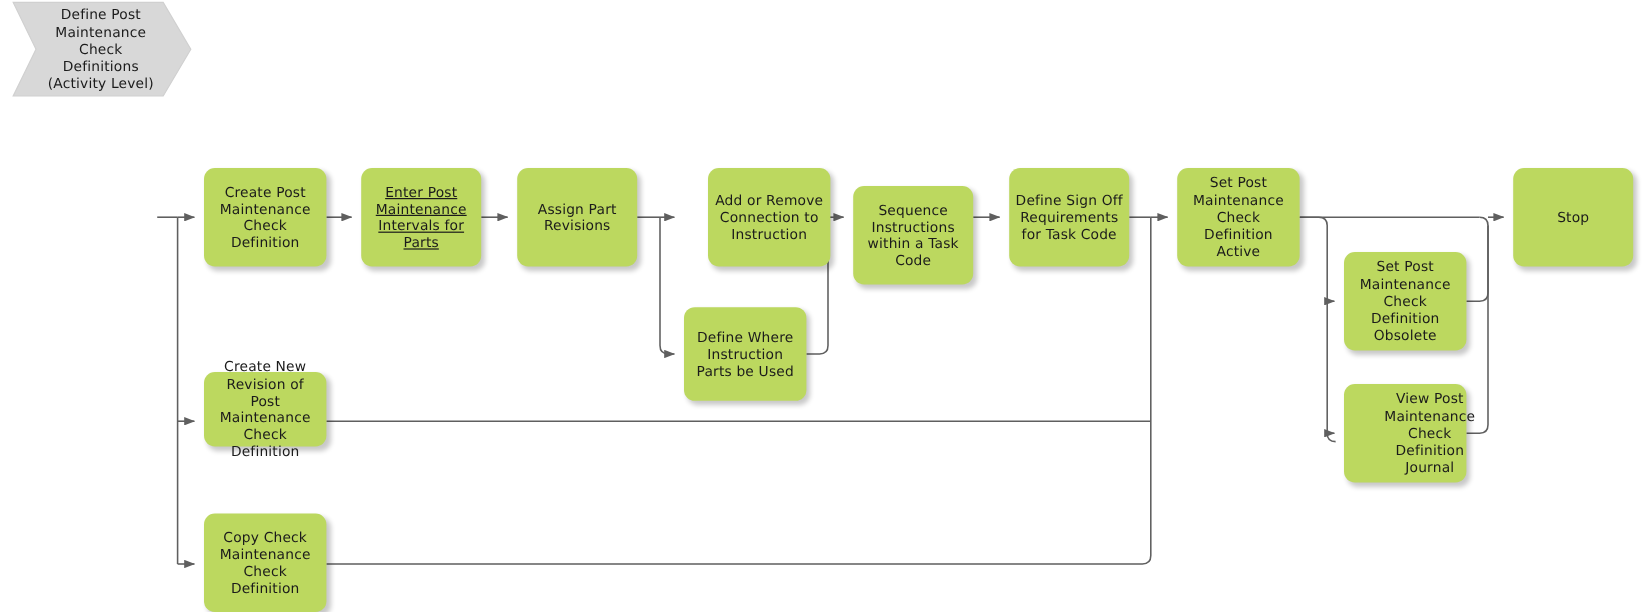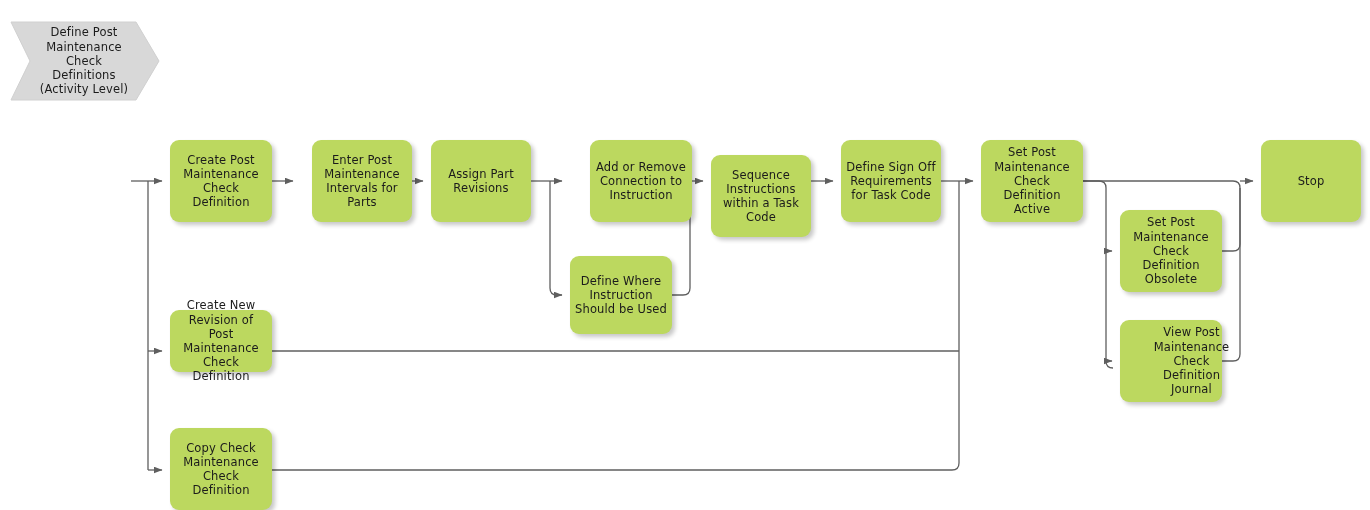--- a/index.html
+++ b/index.html
@@ -120,61 +120,61 @@
       <path d="M1106,251 L1112,251" marker-end="url(#arrowhead)"></path>
       <path d="M1106,361 L1112,361" marker-end="url(#arrowhead)"></path>
 
       <path d="M1083,181 L1233,181"></path>
       <path d="M1222,251 L1233,251 Q1240,251 1240,244 L1240,188 Q1240,181 1233,181"></path>
       <path d="M1222,361 L1233,361 Q1240,361 1240,354 L1240,188"></path>
       <path d="M1240,181 L1253,181" marker-end="url(#arrowhead)"></path>
     </g>
   </svg>
 
-  <div class="header-shape" style="left:8px; top:20px; width:152px; height:82px;">
+  <div class="header-shape" style="left:8px; top:0; width:152px; height:82px;">
     <svg class="chevron-bg" viewBox="0 0 152 82" preserveAspectRatio="none">
       <polygon points="3,2 128,2 151,41 128,80 3,80 22,41" fill="#d8d8d8" stroke="#d0d0d0" stroke-width="1"></polygon>
     </svg>
     <span class="hdr-label">Define Post
 Maintenance
 Check
 Definitions
 (Activity Level)</span>
   </div>
 
 
 
   <div class="node" style="left:170px; top:140px; width:102px; height:82px;">
     <span class="node-label">Create Post
 Maintenance
 Check Definition</span>
   </div>
 
-  <div class="node" style="left:312px; top:140px; width:100px; height:82px;">
+  <div class="node" style="left:301px; top:140px; width:100px; height:82px;text-decoration:underline;">
     <span class="node-label">Enter Post
 Maintenance
 Intervals for
 Parts</span>
   </div>
 
   <div class="node" style="left:431px; top:140px; width:100px; height:82px;">
     <span class="node-label">Assign Part
 Revisions</span>
   </div>
 
   <div class="node" style="left:570px; top:140px; width:102px; height:82px;margin-left:20px;">
     <span class="node-label">Add or Remove
 Connection to
 Instruction</span>
   </div>
 
   <div class="node" style="left:570px; top:256px; width:102px; height:78px;">
     <span class="node-label">Define Where
 Instruction
-Should be Used</span>
+Parts be Used</span>
   </div>
 
   <div class="node" style="left:711px; top:140px; width:100px; height:82px;margin-top:15px;">
     <span class="node-label">Sequence
 Instructions
 within a Task
 Code</span>
   </div>
 
   <div class="node" style="left:841px; top:140px; width:100px; height:82px;">

